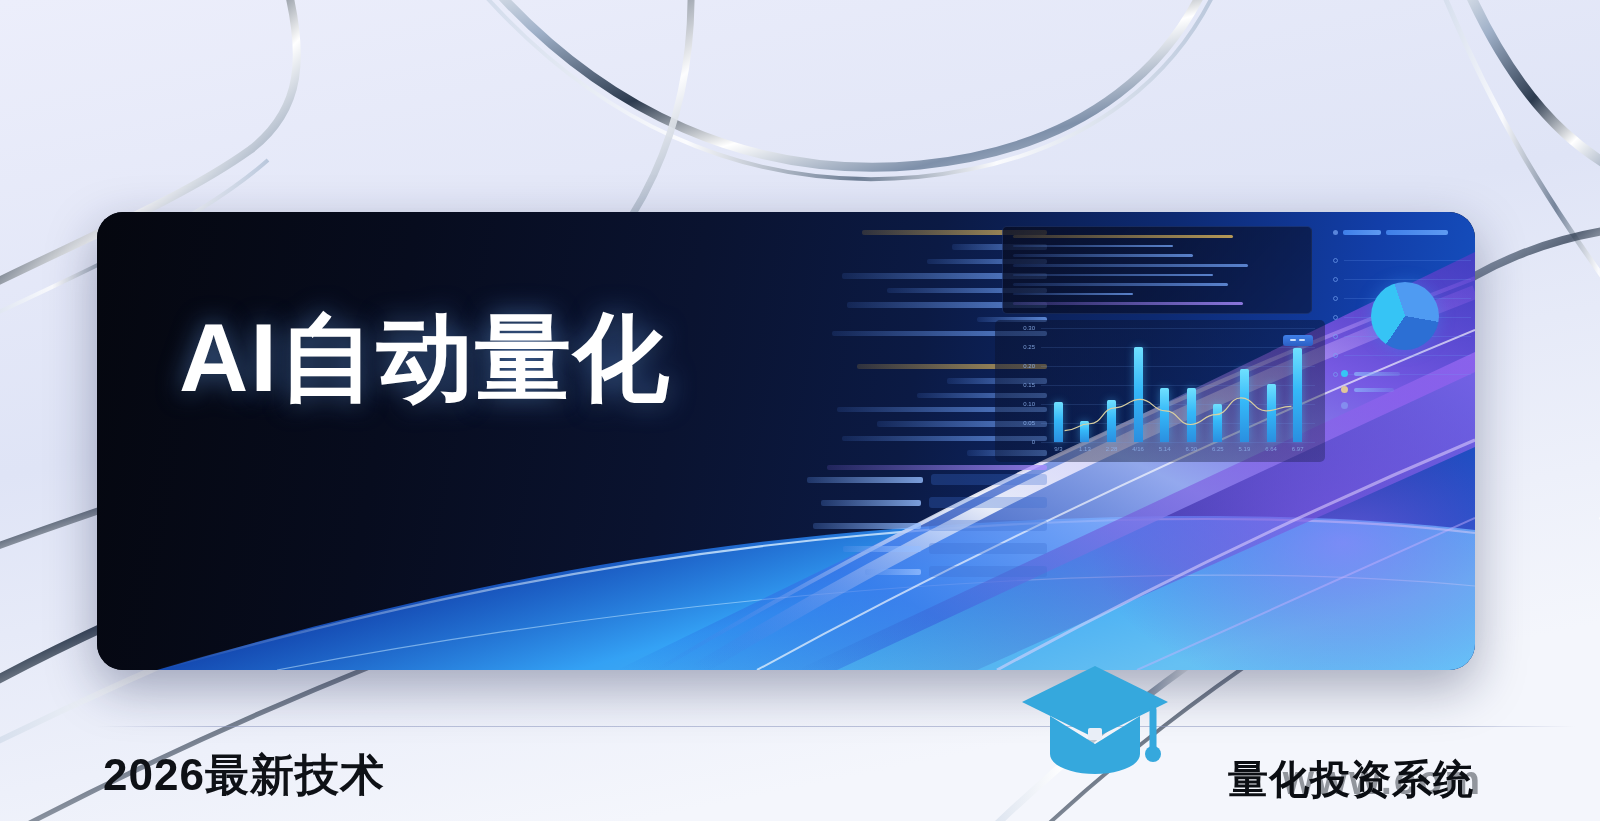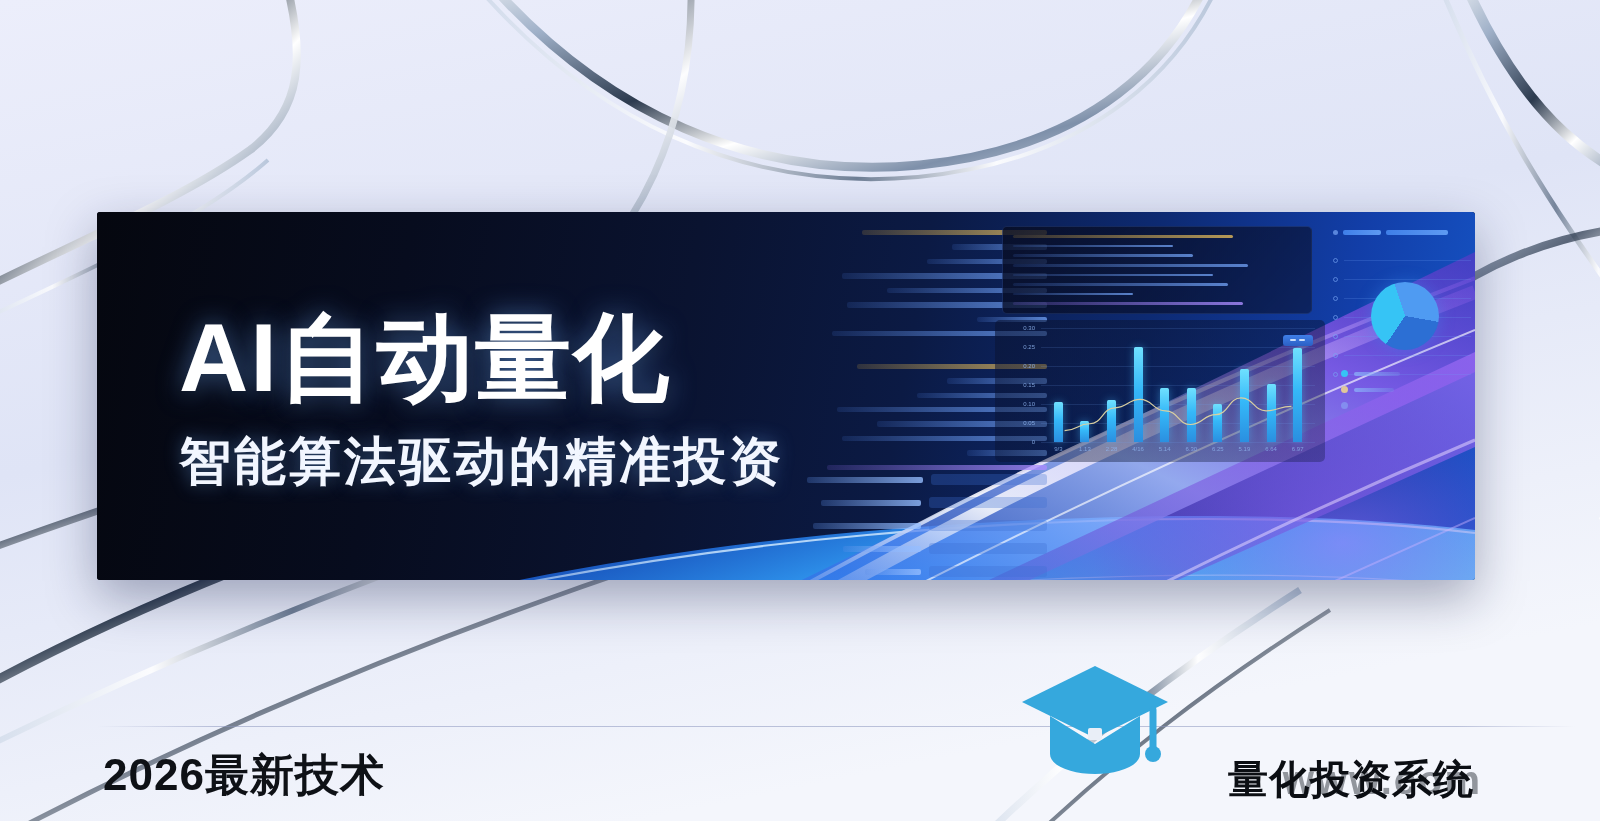--- a/index.html
+++ b/index.html
@@ -9,22 +9,22 @@
     background:
       linear-gradient(155deg, #e8eaf8 0%, #dfe3f6 18%, #d6dcf4 38%, #e2e6f7 60%, #eef1fa 82%, #f6f8fc 100%);
     position:relative;
   }
 
   
   .bg-ribbons { position:absolute; inset:0; pointer-events:none; z-index:1; }
 
   
   .hero-card{
-    position:absolute; left:97px; top:212px; width:1378px; height:368px;
-    border-radius:3px; overflow:hidden;
+    position:absolute; left:97px; top:212px; width:1378px; height:458px;
+    border-radius:26px; overflow:hidden;
     background:
       radial-gradient(ellipse 60% 70% at 12% 30%, #0d1630 0%, #070c1c 45%, #04060f 100%);
     box-shadow:0 18px 50px rgba(20,30,70,.35);
     z-index:2;
   }
   .card-layer{ position:absolute; inset:0; }
 
   
   .card-navy{
     background:linear-gradient(100deg,#05070f 0%,#070c1e 22%,#0a1330 42%,#0b1a44 58%,#0d2a72 74%,#123ea8 88%,#1656c8 100%);
@@ -257,21 +257,20 @@
     <path d="M 700,458 L 1378,140 L 1378,235 L 880,458 Z" fill="url(#st3)" opacity=".85"></path>
     <path d="M 600,458 C 860,300 1120,180 1378,80" fill="none" stroke="url(#st2)" stroke-width="14" opacity=".9"></path>
     <path d="M 560,458 C 830,296 1100,172 1378,66" fill="none" stroke="url(#st2)" stroke-width="4" opacity=".95"></path>
     <path d="M 660,458 C 920,316 1170,204 1378,118" fill="none" stroke="#ffffff" stroke-width="2" opacity=".65"></path>
     <path d="M 900,458 C 1080,360 1250,282 1378,228" fill="none" stroke="#e3d6ff" stroke-width="3" opacity=".55"></path>
     <path d="M 1040,458 C 1180,396 1300,340 1378,306" fill="none" stroke="#c9b2ff" stroke-width="2" opacity=".45"></path>
   </svg>
 
   <div class="hero-text">
     <div class="hero-title">AI自动量化</div>
-    <div class="hero-sub">智能算法驱动的精准投资</div>
   </div>
 
   <div class="dash">
 
     <div class="code-col" id="codeCol">
         <div class="code-line amber" style="width: 185px;"></div>
         <div class="code-line" style="width: 95px;"></div>
         <div class="code-line" style="width: 120px;"></div>
         <div class="code-line" style="width: 205px;"></div>
         <div class="code-line" style="width: 160px;"></div>

